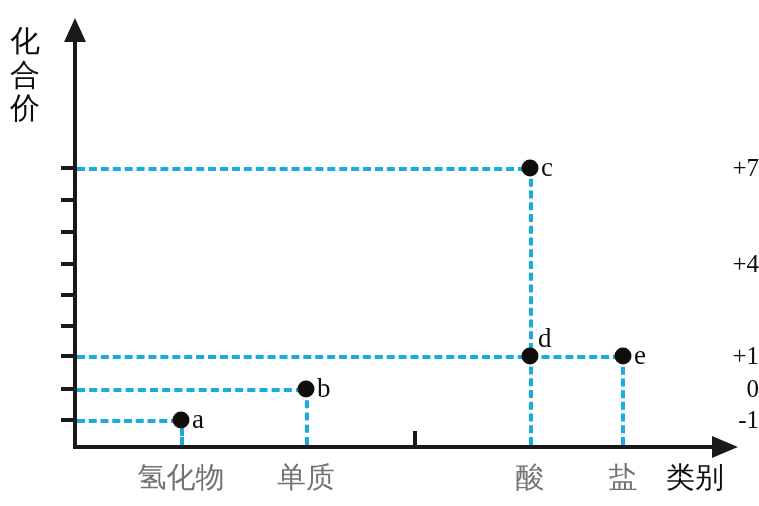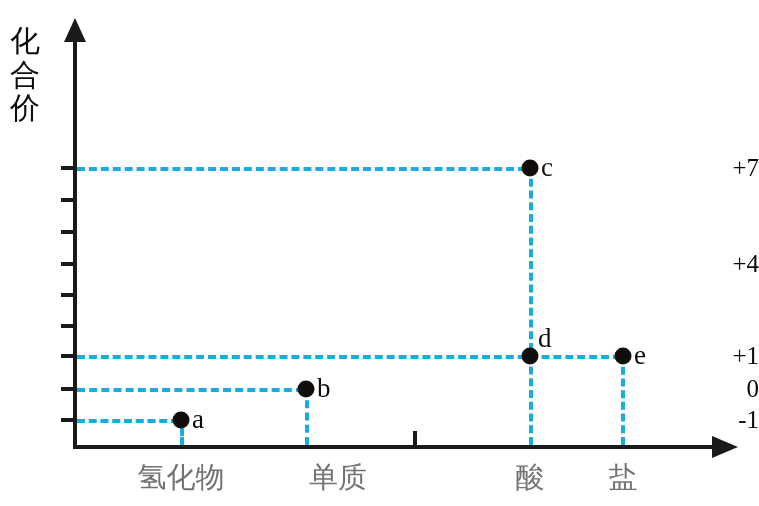--- a/index.html
+++ b/index.html
@@ -199,18 +199,19 @@
   <div class="datapoint" style="left:530px; top:168px;"></div>
   <div class="point-label" style="left:541px; top:154px;">c</div>
 
   <div class="datapoint" style="left:530px; top:356px;"></div>
   <div class="point-label" style="left:538px; top:325px;">d</div>
 
   <div class="datapoint" style="left:623px; top:356px;"></div>
   <div class="point-label" style="left:634px; top:342px;">e</div>
 
   <div class="cat-label" style="left:181px;">氢化物</div>
-  <div class="cat-label" style="left:306px;margin-left:32px;">单质</div>
+  <div class="cat-label" style="left:306px;">单质</div>
   <div class="cat-label" style="left:530px;">酸</div>
   <div class="cat-label" style="left:623px;">盐</div>
 
+  <div id="x-axis-title">类别</div>
 
 </div>
 
 </body></html>

